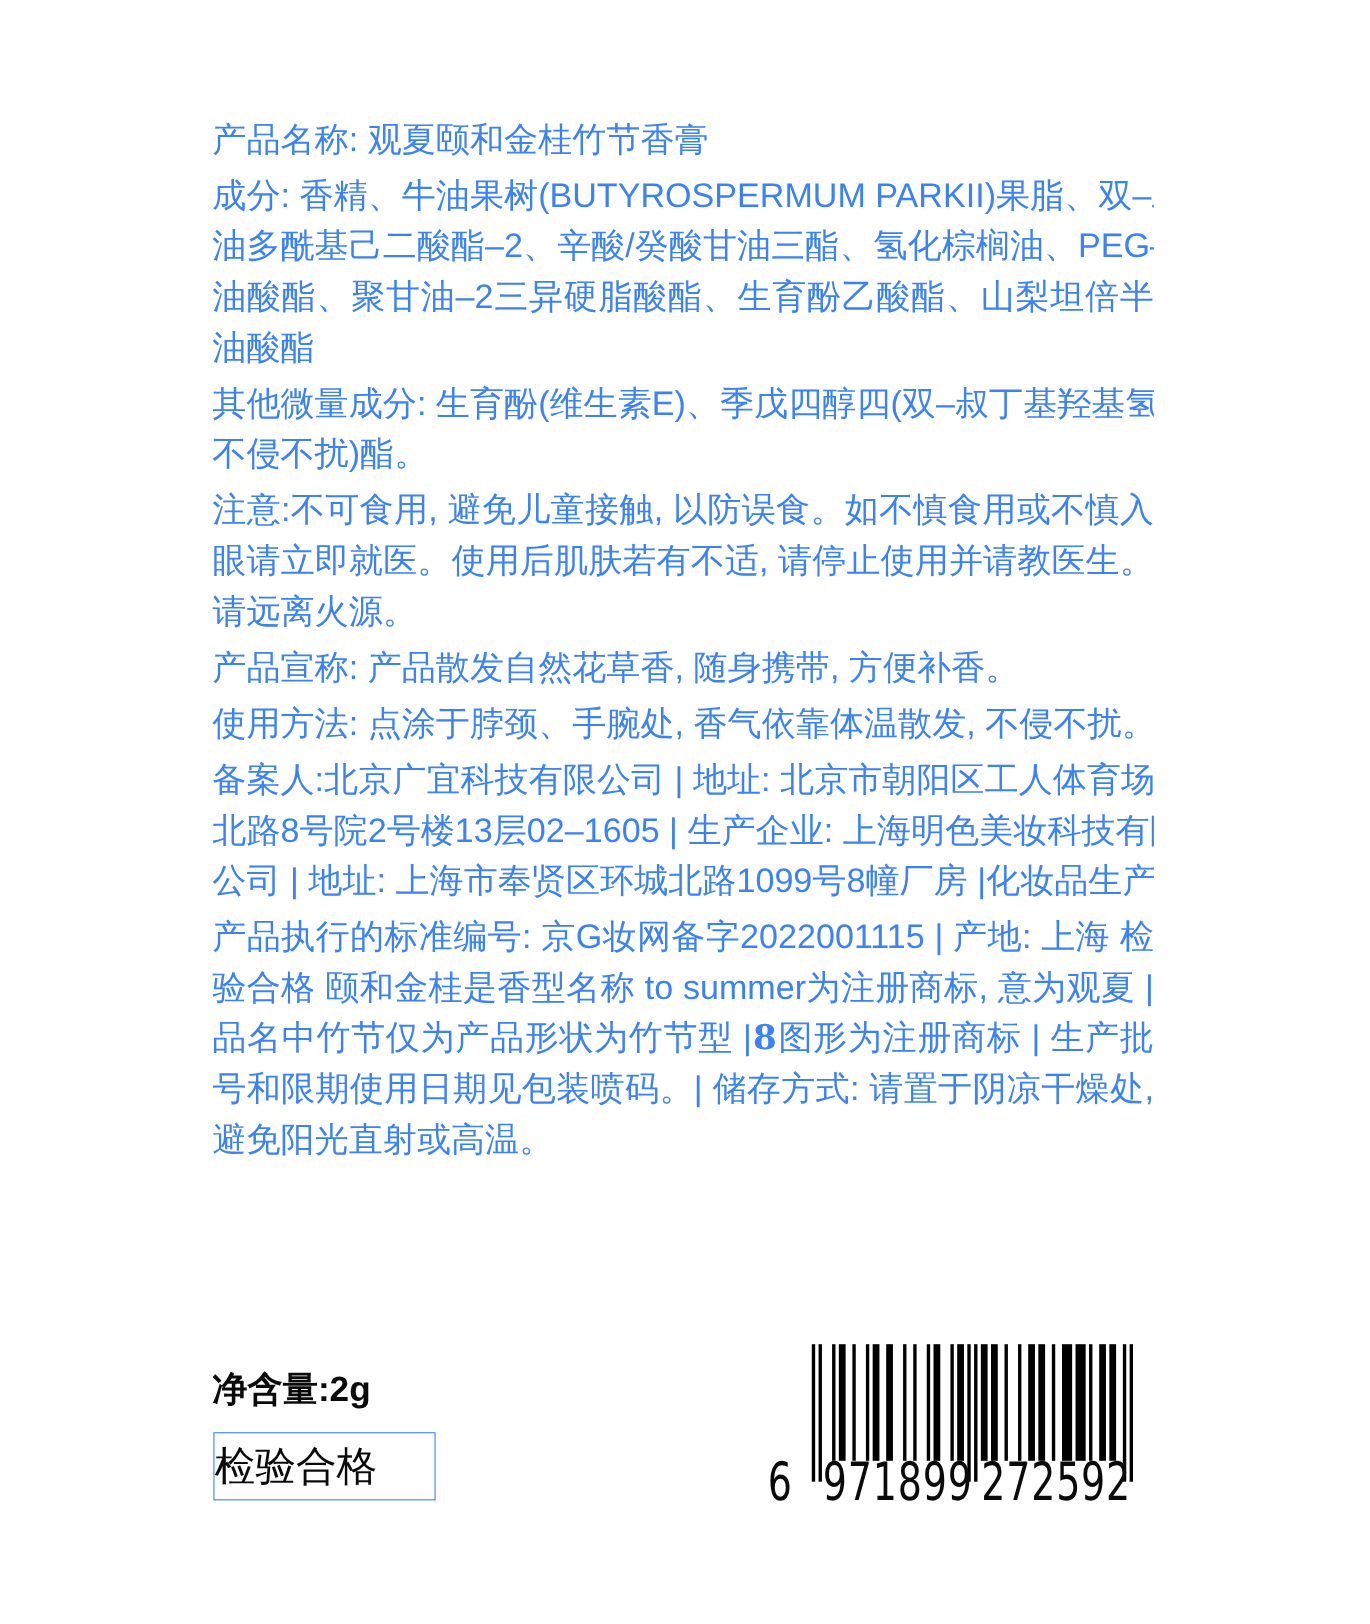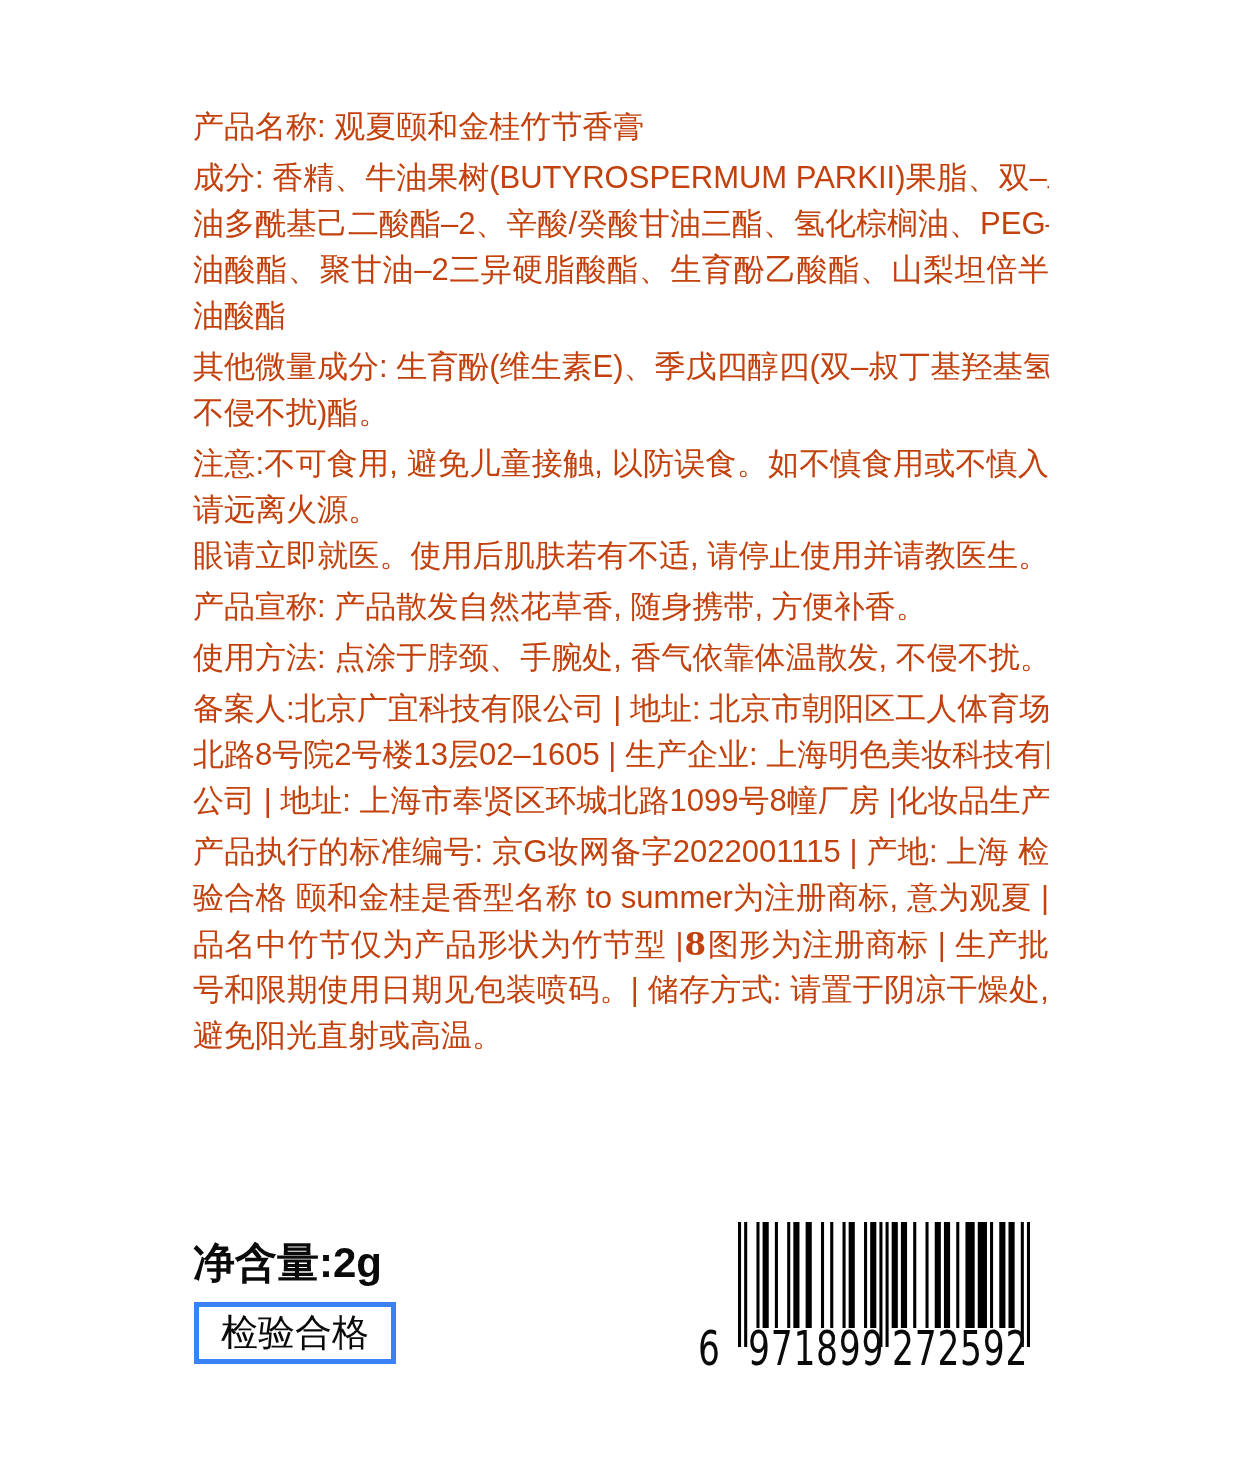--- a/index.html
+++ b/index.html
@@ -4,43 +4,43 @@
 <style>
   html,body{margin:0;padding:0;}
   body{
     width:1245px;height:1476px;position:relative;overflow:hidden;
     background:#ffffff;color:#000000;
     font-family:"Liberation Sans","DejaVu Sans",sans-serif;
   }
   .sheet{position:absolute;inset:0;}
   .text-block{
     position:absolute;left:193px;top:104px;width:856px;
-    font-size:31px;color:#c2410c;
+    font-size:31px;color:#3b82f6;
   }
   .para{margin:0 0 5px 0;}
   .line{
     height:46px;line-height:46px;white-space:nowrap;overflow:hidden;
     text-align:left;
   }
   .line.j{text-align:justify;text-align-last:justify;}
   .line span{display:inline;}
   .b{font-weight:normal;}
   .logo{
     font-weight:900;font-family:"DejaVu Serif","Liberation Serif",serif;
     letter-spacing:0;padding:0 1px;
   }
   .net{
     position:absolute;left:193px;top:1234px;
-    font-size:42px;line-height:58px;font-weight:bold;color:#0a0a0a;
+    font-size:32px;line-height:58px;font-weight:bold;color:#0a0a0a;
     white-space:nowrap;
   }
   .qc{
     position:absolute;left:194px;top:1302px;width:202px;height:62px;
-    border:5px solid #3b82f6;box-sizing:border-box;
-    display:flex;align-items:center;justify-content:center;
+    border:1px solid #3b82f6;box-sizing:border-box;
+    display:flex;align-items:center;justify-content:flex-start;
     font-size:37px;color:#0a0a0a;
   }
   .barcode{position:absolute;left:738px;top:1222px;width:292px;height:148px;}
   .barcode svg{position:absolute;left:0;top:0;overflow:visible;}
   .bc-num{
     position:absolute;top:102px;font-size:48px;line-height:48px;
     font-family:"DejaVu Sans","Liberation Sans",sans-serif;color:#0a0a0a;
     transform:scaleX(0.72);transform-origin:0 0;letter-spacing:1px;
     white-space:nowrap;
   }
@@ -62,22 +62,22 @@
       <div class="line j"><span>油多酰基己二酸酯–2、辛酸/癸酸甘油三酯、氢化棕榈油、PEG–8蜂</span></div>
       <div class="line j"><span>油酸酯、聚甘油–2三异硬脂酸酯、生育酚乙酸酯、山梨坦倍半</span></div>
       <div class="line"><span>油酸酯</span></div>
     </div>
     <div class="para">
       <div class="line j"><span class="b">其他微量成分:</span><span> 生育酚(维生素E)、季戊四醇四(双–叔丁基羟基氢</span></div>
       <div class="line"><span>不侵不扰)酯。</span></div>
     </div>
     <div class="para">
       <div class="line j"><span class="b">注意:</span><span>不可食用, 避免儿童接触, 以防误食。如不慎食用或不慎入</span></div>
+      <div class="line j"><span>眼请立即就医。使用后肌肤若有不适, 请停止使用并请教医生。</span></div>
       <div class="line"><span>请远离火源。</span></div>
-      <div class="line j"><span>眼请立即就医。使用后肌肤若有不适, 请停止使用并请教医生。</span></div>
     </div>
     <div class="para">
       <div class="line"><span class="b">产品宣称:</span><span> 产品散发自然花草香, 随身携带, 方便补香。</span></div>
     </div>
     <div class="para">
       <div class="line j"><span class="b">使用方法:</span><span> 点涂于脖颈、手腕处, 香气依靠体温散发, 不侵不扰。</span></div>
     </div>
     <div class="para">
       <div class="line j"><span class="b">备案人:</span><span>北京广宜科技有限公司 </span><span class="b">| 地址:</span><span> 北京市朝阳区工人体育场</span></div>
       <div class="line j"><span>北路8号院2号楼13层02–1605 </span><span class="b">| 生产企业:</span><span> 上海明色美妆科技有限</span></div>

